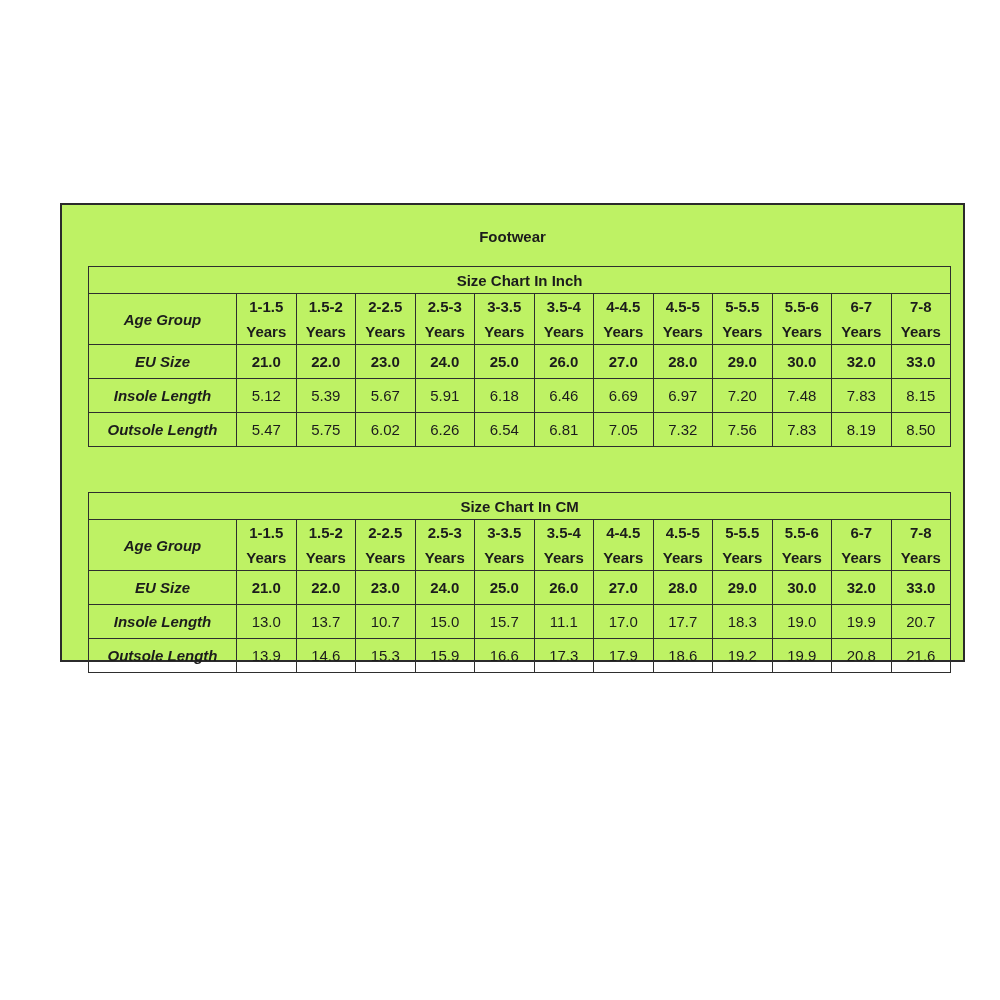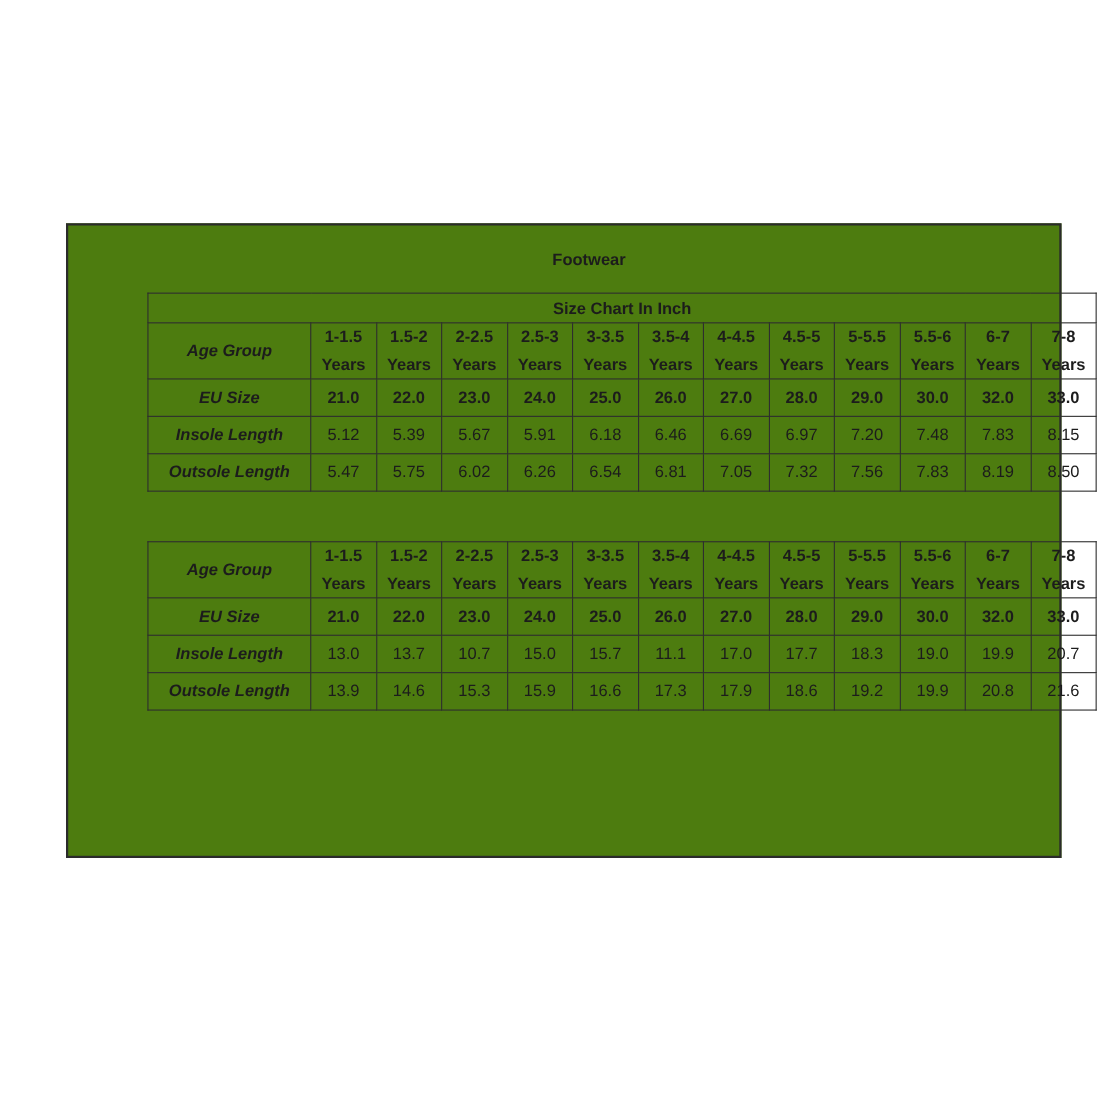--- a/index.html
+++ b/index.html
@@ -9,25 +9,24 @@
     height: 1000px;
     background: #ffffff;
     font-family: "Liberation Sans", sans-serif;
     color: #1c1c1c;
   }
   .panel {
     position: absolute;
     left: 60px;
     top: 203px;
     width: 905px;
-    height: 577px;
+    height: 459px;
     border: 2px solid #2b2b2b;
     box-sizing: border-box;
-    background: #4d7c0f;
-    padding-left: 46px;
+    background: #bef264;
   }
   .panel-title {
     text-align: center;
     font-weight: bold;
     font-size: 15px;
     margin-top: 23px;
   }
   .tables {
     margin: 21px 0 0 26px;
   }
@@ -181,20 +180,23 @@
           <col style="width: 59.5px;">
           <col style="width: 59.5px;">
           <col style="width: 59.5px;">
           <col style="width: 59.5px;">
           <col style="width: 59.5px;">
           <col style="width: 59.5px;">
           <col style="width: 59.5px;">
           <col style="width: 59.5px;">
         </colgroup>
         <tbody>
+          <tr>
+            <td class="cap" colspan="13">Size Chart In CM</td>
+          </tr>
           <tr class="hdr">
             <th class="lbl">Age Group</th>
             <th class="colhead">1-1.5
 Years</th>
             <th class="colhead">1.5-2
 Years</th>
             <th class="colhead">2-2.5
 Years</th>
             <th class="colhead">2.5-3
 Years</th>

